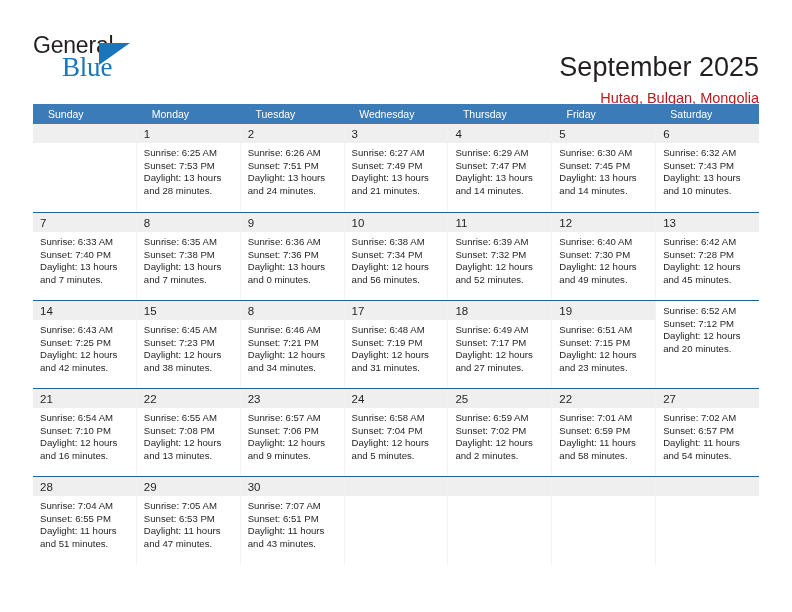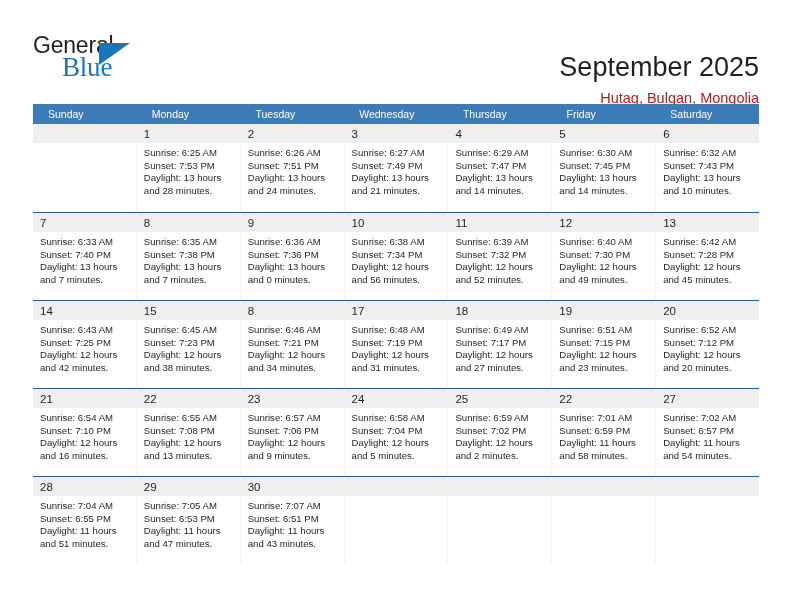--- a/index.html
+++ b/index.html
@@ -357,21 +357,20 @@
       <div class="day-cell">
         <div class="day-num-band"><span class="day-num">19</span></div>
         <div class="day-body">
           <div>Sunrise: 6:51 AM</div>
           <div>Sunset: 7:15 PM</div>
           <div>Daylight: 12 hours</div>
           <div>and 23 minutes.</div>
         </div>
       </div>
       <div class="day-cell">
-        <div class="day-num-band"><span class="day-num">20</span></div>
         <div class="day-body">
           <div>Sunrise: 6:52 AM</div>
           <div>Sunset: 7:12 PM</div>
           <div>Daylight: 12 hours</div>
           <div>and 20 minutes.</div>
         </div>
       </div>
     </div>
 
     <div class="week-row">

